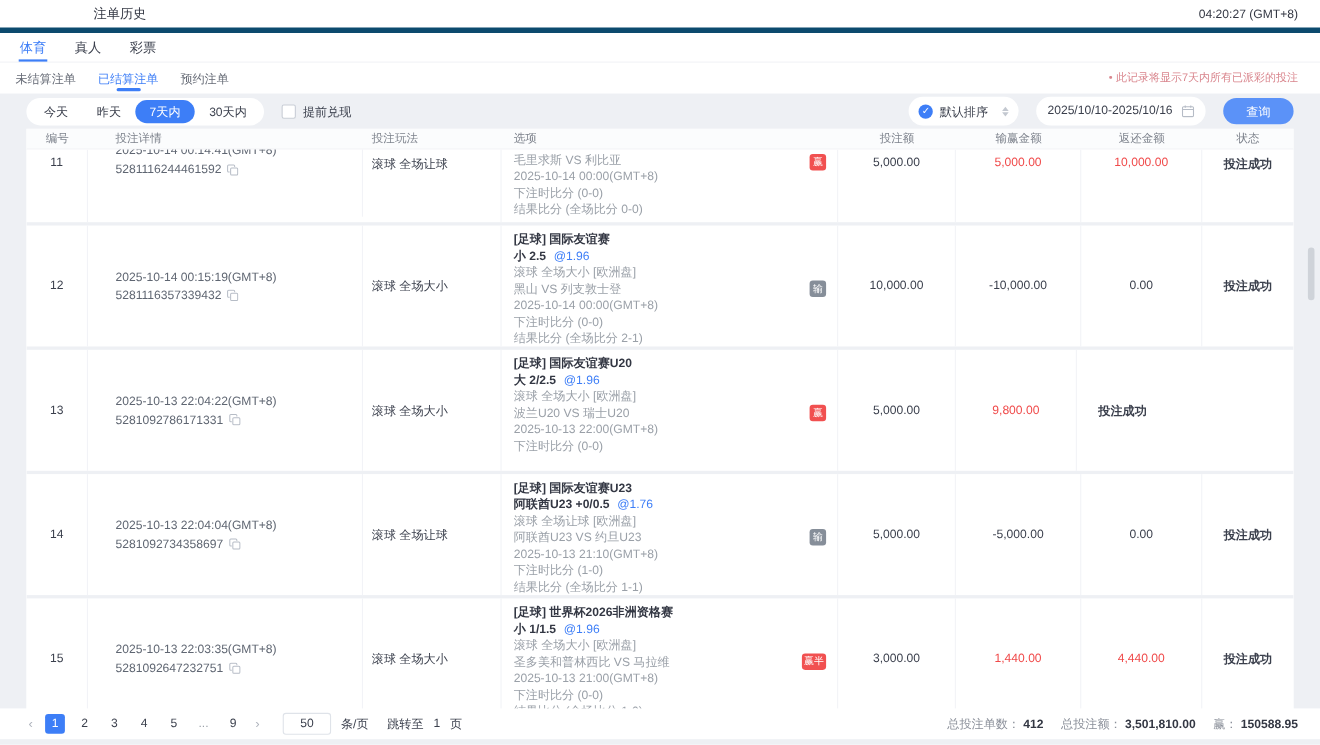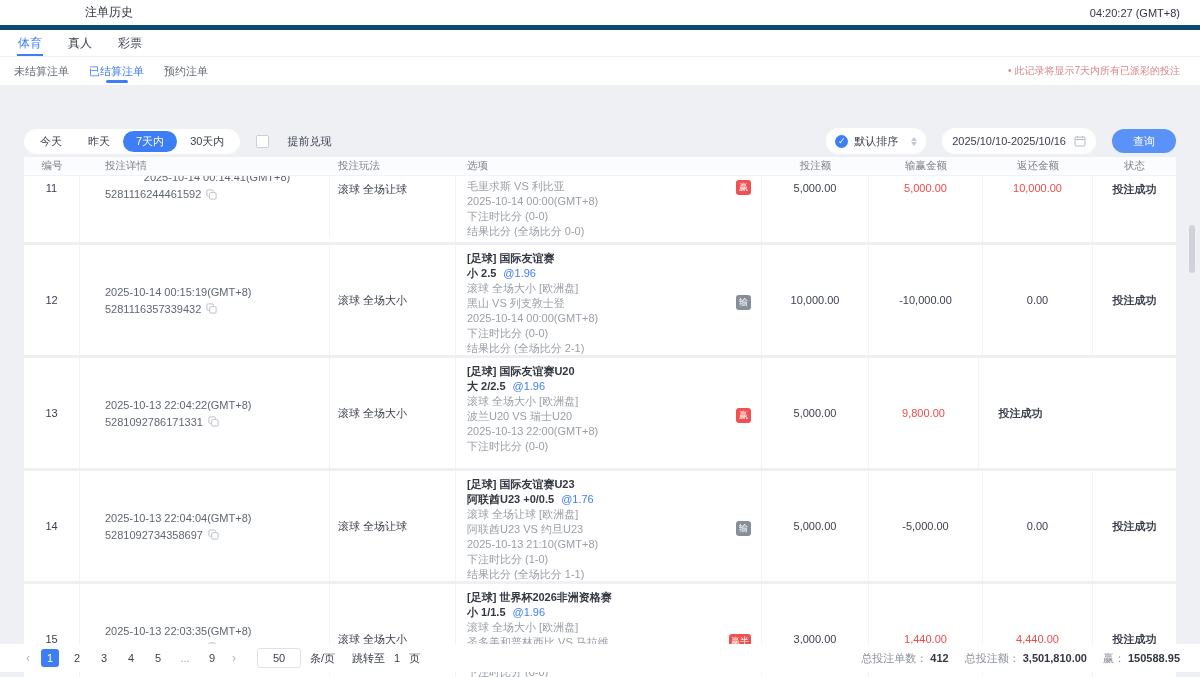--- a/index.html
+++ b/index.html
@@ -23,26 +23,26 @@
   
   .subtabs { background:#fff; display:flex; gap:20px; padding-left:14px; height:28px; align-items:center; position:relative; }
   .subtab { font-size:11px; color:#666b76; position:relative; height:100%; display:flex; align-items:center; cursor:pointer; }
   .subtab.active { color:#3d7ef7; }
   .subtab.active::after { content:""; position:absolute; left:50%; transform:translateX(-50%); bottom:2px;
                           width:22px; height:3px; border-radius:2px; background:#3d7ef7; }
   .note { position:absolute; right:20px; top:50%; transform:translateY(-50%); font-size:10px; color:#d9858d; }
   .note .dot { margin-right:3px; }
 
   
-  .filterbar { height:32px; background:#eef0f4; display:flex; align-items:center; padding:0 24px; gap:16px;margin-top:40px; }
+  .filterbar { height:32px; background:#eef0f4; display:flex; align-items:center; padding:0 24px; gap:16px; }
   .rangegroup { background:#fff; border-radius:14px; height:25px; display:flex; align-items:center; padding:0 3px; }
   .range { font-size:11px; color:#3a3f4c; padding:0 13px; height:21px; display:flex; align-items:center;
            border-radius:11px; cursor:pointer; }
   .range.active { background:#3d7ef7; color:#fff; }
-  .checkwrap { display:flex; align-items:center; gap:18px; font-size:11px; color:#3a3f4c; cursor:pointer; }
+  .checkwrap { display:flex; align-items:center; gap:6px; font-size:11px; color:#3a3f4c; cursor:pointer; }
   .checkbox { width:13px; height:13px; background:#fff; border:1px solid #c9ced6; border-radius:2px; }
   .spacer { flex:1; }
   .sortbox { background:#fff; border-radius:13px; height:26px; display:flex; align-items:center;
              padding:0 9px; gap:6px; width:100px; cursor:pointer; }
   .checkcircle { width:13px; height:13px; border-radius:50%; background:#3d7ef7; color:#fff; font-size:9px;
                  display:flex; align-items:center; justify-content:center; flex:none; }
   .sorttext { font-size:11px; color:#3a3f4c; flex:1; }
   .updown { display:flex; flex-direction:column; gap:1px; }
   .updown i { display:block; width:0; height:0; border-left:3px solid transparent; border-right:3px solid transparent; }
   .updown .up { border-bottom:4px solid #c3c8d0; }
@@ -80,21 +80,21 @@
   .badge.win { background:#f15050; }
   .badge.lose { background:#868e99; }
   .c-money { display:flex; align-items:center; justify-content:center; font-size:11px; color:#3a3f4c; }
   .c-status { display:flex; align-items:center; justify-content:center; font-size:11px; color:#3a3f4c;font-weight:bold; }
   .red { color:#f04a4a; }
 
   
   .trow.clipped { height:66px; overflow:hidden; }
   .trow.clipped .c-no, .trow.clipped .c-money, .trow.clipped .c-status, .trow.clipped .c-play
       { align-items:flex-start; padding-top:6px; }
-  .trow.clipped .c-detail { justify-content:flex-start; position:relative; top:-5px; gap:5px;text-align:center; }
+  .trow.clipped .c-detail { justify-content:flex-start; position:relative; top:-5px; gap:5px; }
   .trow.clipped .c-option { padding-top:3px; }
   .trow.clipped .badge { top:4px; }
 
   
   .footer { position:absolute; left:0; right:0; bottom:5px; height:28px; background:#fff; display:flex;
             align-items:center; justify-content:space-between; padding:0 20px 0 24px; }
   .pag { display:flex; align-items:center; gap:9px; font-size:11px; color:#3a3f4c; }
   .pchev { color:#aeb3bc; font-size:12px; cursor:pointer; padding:0 2px; }
   .pnum { min-width:18px; height:18px; display:flex; align-items:center; justify-content:center; border-radius:3px;
           font-size:11px; color:#3a3f4c; cursor:pointer; }

